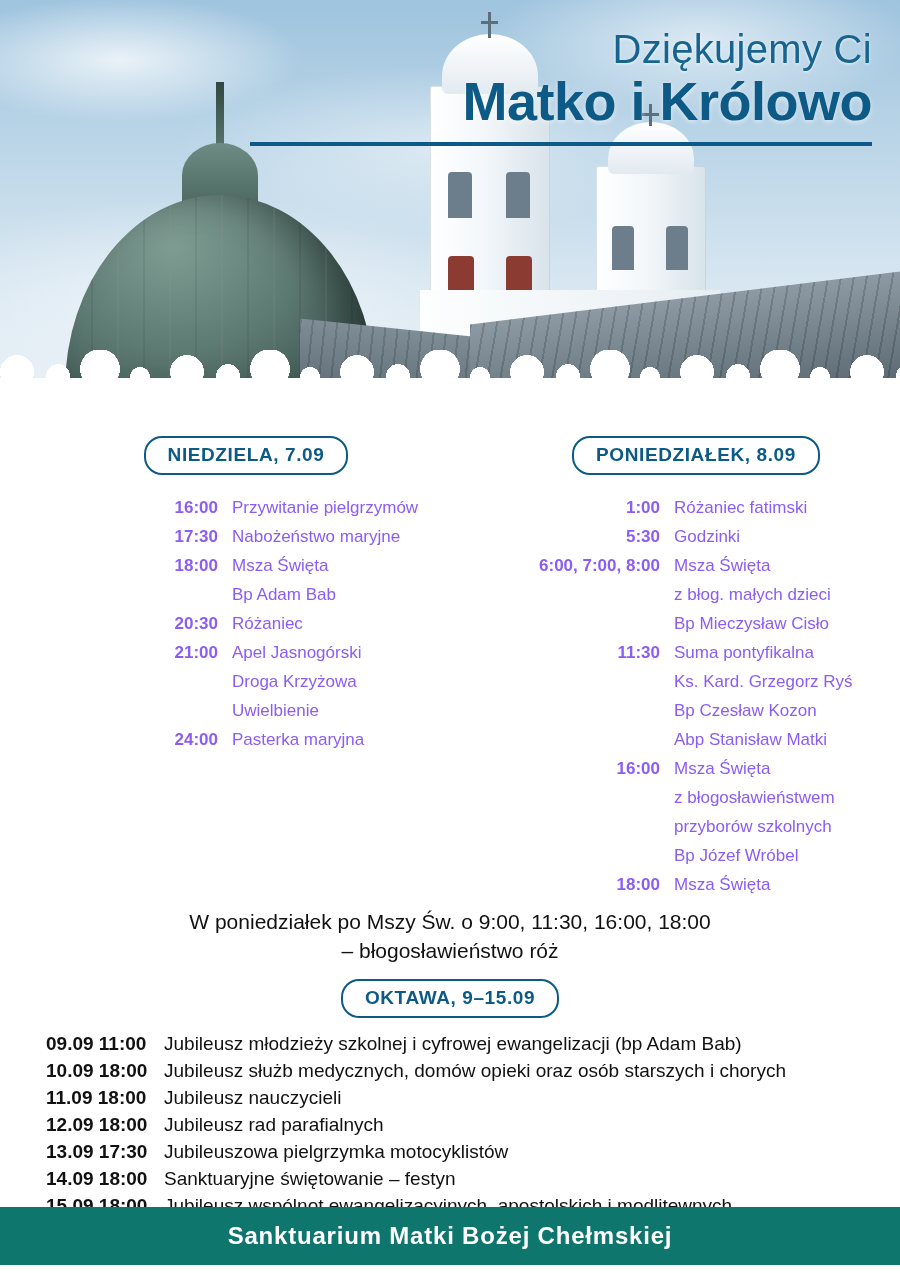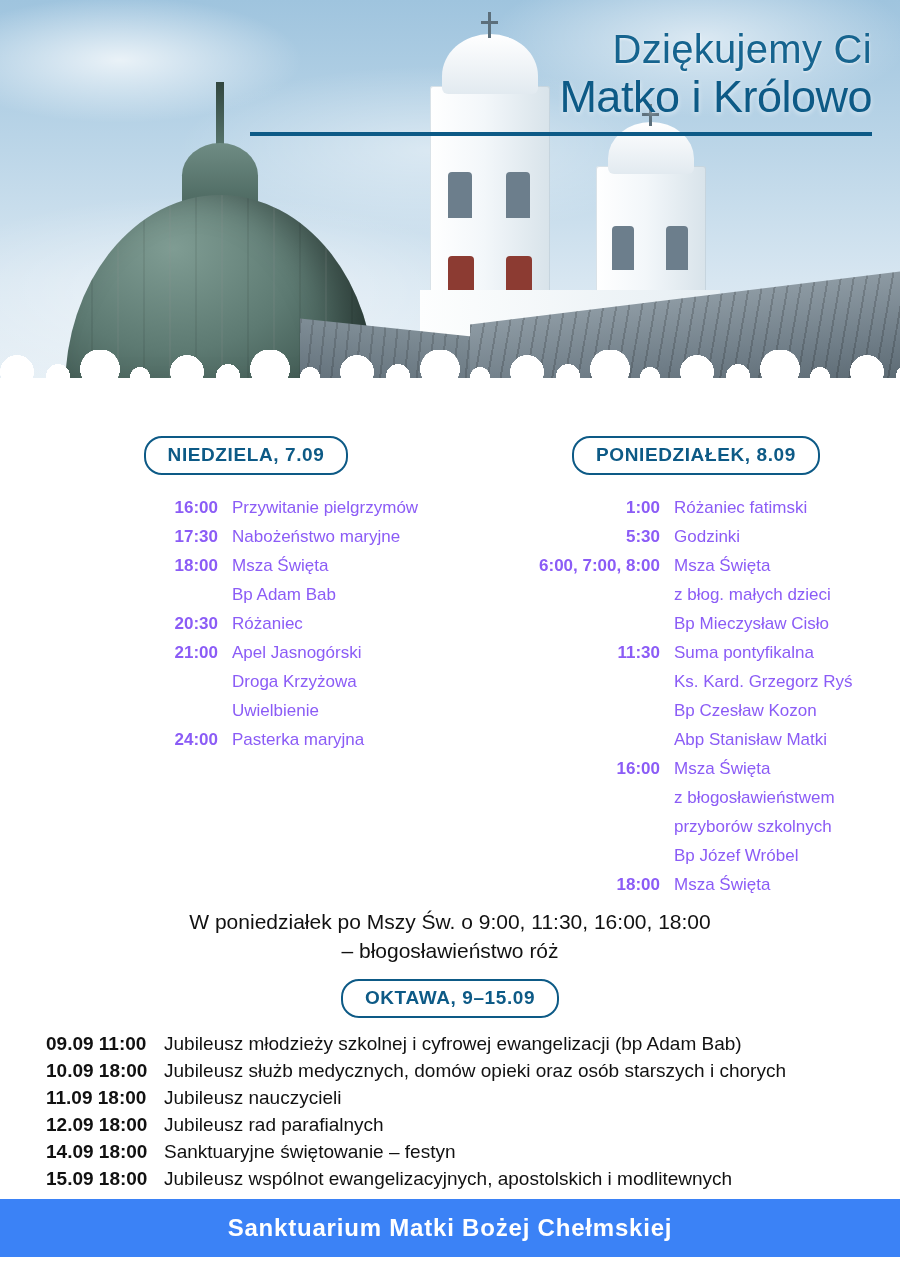--- a/index.html
+++ b/index.html
@@ -192,22 +192,22 @@
   .hero-sub {
     font-size: 40px;
     font-weight: 400;
     color: #16648f;
     letter-spacing: 0.3px;
     line-height: 1;
     margin-bottom: 4px;
     text-shadow: 0 1px 3px rgba(255,255,255,0.7);
   }
   .hero-main {
-    font-size: 45px;
-    font-weight: normal;
+    font-size: 54px;
+    font-weight: bold;
     color: #0d5a86;
     letter-spacing: -0.5px;
     line-height: 1.05;
     text-shadow: 0 2px 5px rgba(255,255,255,0.55);
   }
   .hero-rule {
     margin-top: 12px;
     margin-left: auto;
     width: 622px;
     height: 4px;
@@ -302,24 +302,24 @@
   .ok-cont {
     padding-left: 118px;
     font-size: 19px;
     line-height: 27px;
   }
 
   
   .footer {
     position: absolute;
     left: 0;
-    bottom: 16px;
+    bottom: 8px;
     width: 900px;
     height: 58px;
-    background: #3b82f6;
+    background: #0f766e;
     color: #ffffff;
     display: flex;
     align-items: center;
     justify-content: center;
     font-size: 24px;
     font-weight: bold;
     letter-spacing: 0.8px;
   }
 </style>
 </head>
@@ -501,20 +501,24 @@
       </div>
     <div class="ok-row">
         <div class="ok-date">11.09 18:00</div>
         <div class="ok-desc">Jubileusz nauczycieli</div>
       </div>
     <div class="ok-row">
         <div class="ok-date">12.09 18:00</div>
         <div class="ok-desc">Jubileusz rad parafialnych</div>
       </div>
     <div class="ok-row">
+        <div class="ok-date">13.09 17:30</div>
+        <div class="ok-desc">Jubileuszowa pielgrzymka motocyklistów</div>
+      </div>
+    <div class="ok-row">
         <div class="ok-date">14.09 18:00</div>
         <div class="ok-desc">Sanktuaryjne świętowanie – festyn</div>
       </div>
     <div class="ok-row">
         <div class="ok-date">15.09 18:00</div>
         <div class="ok-desc">Jubileusz wspólnot ewangelizacyjnych, apostolskich i modlitewnych</div>
       </div>
     <div class="ok-cont">(bp Józef Wróbel)</div>
   </div>
 </div>

